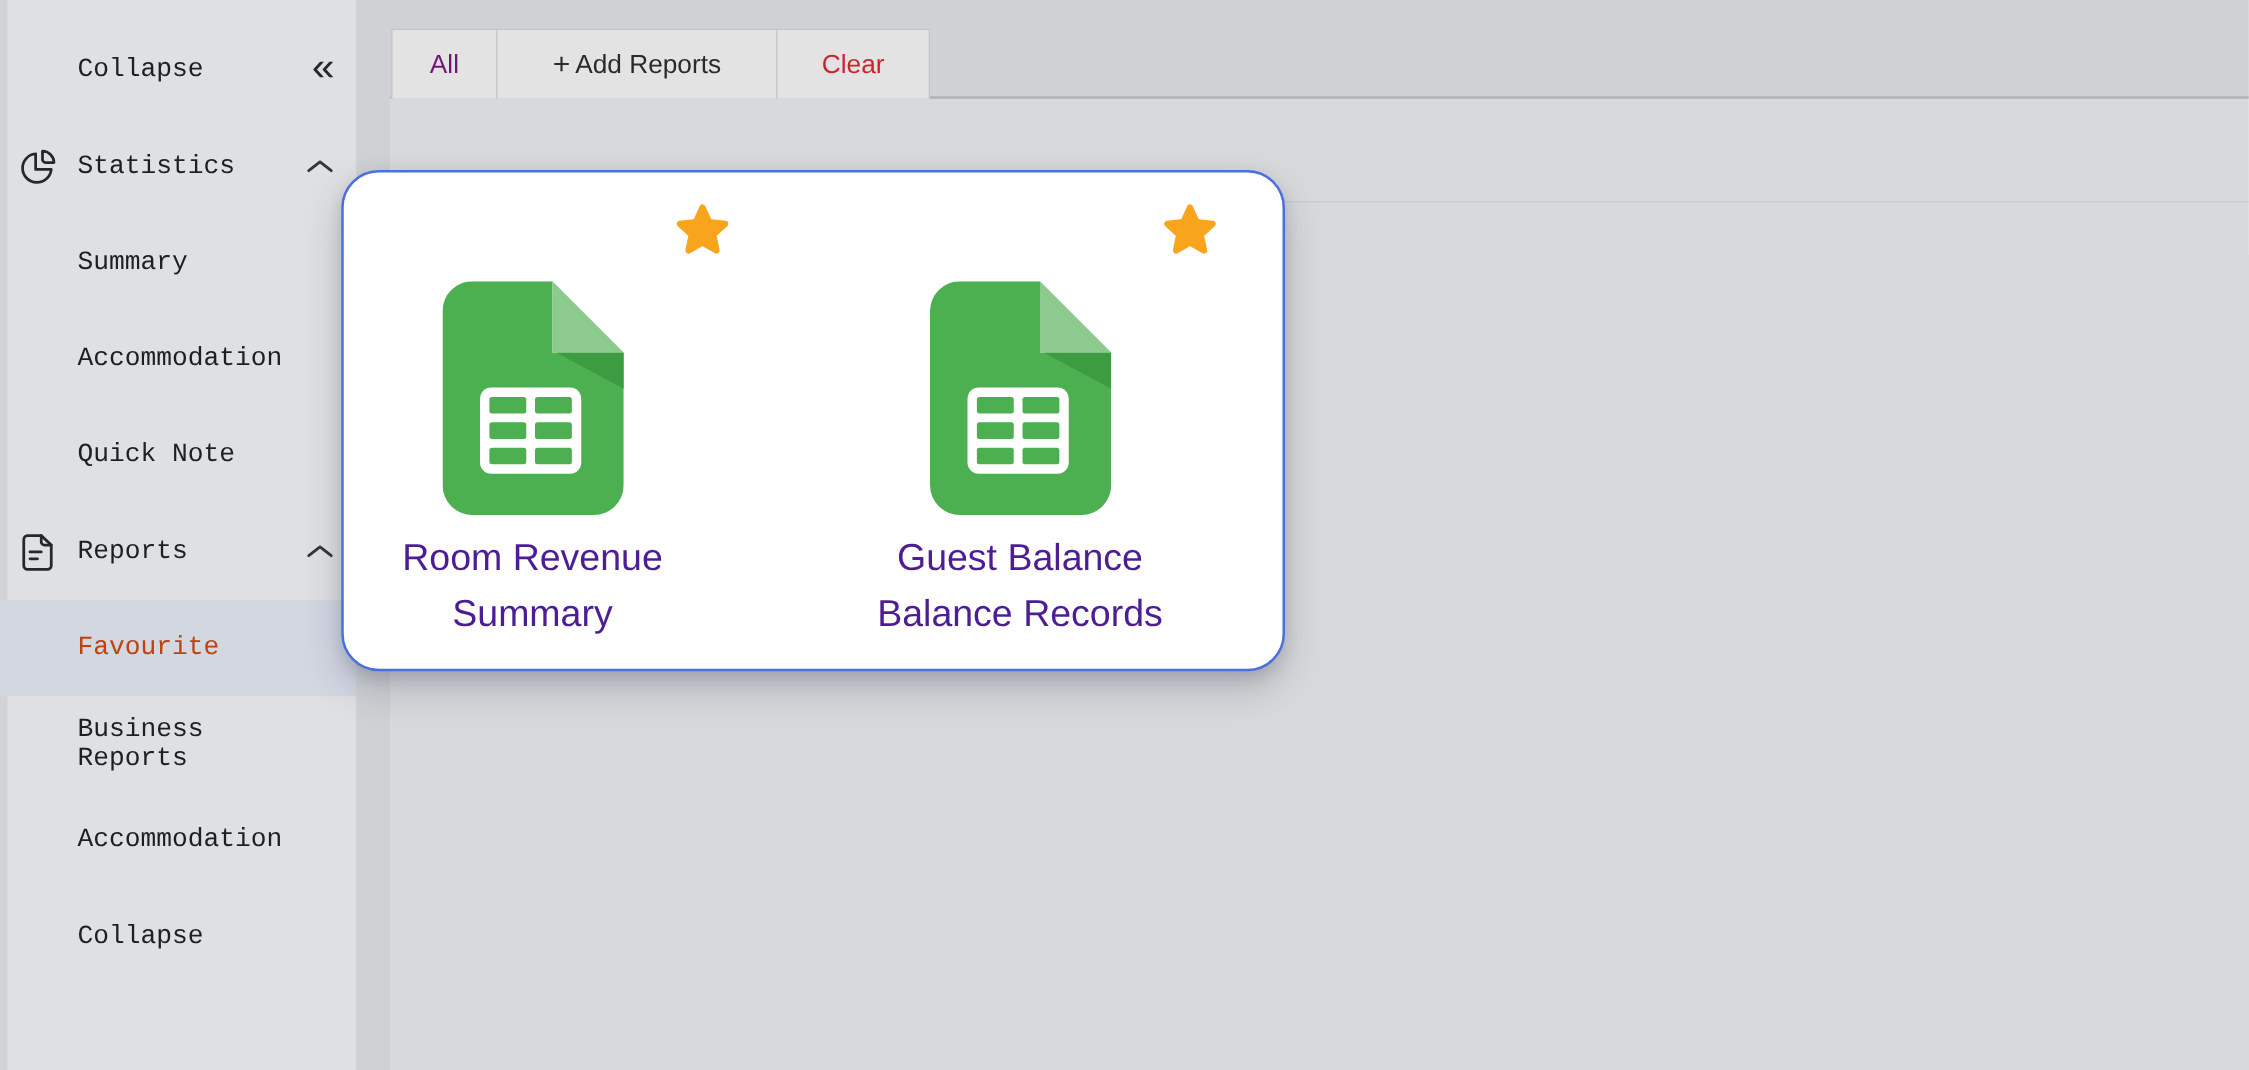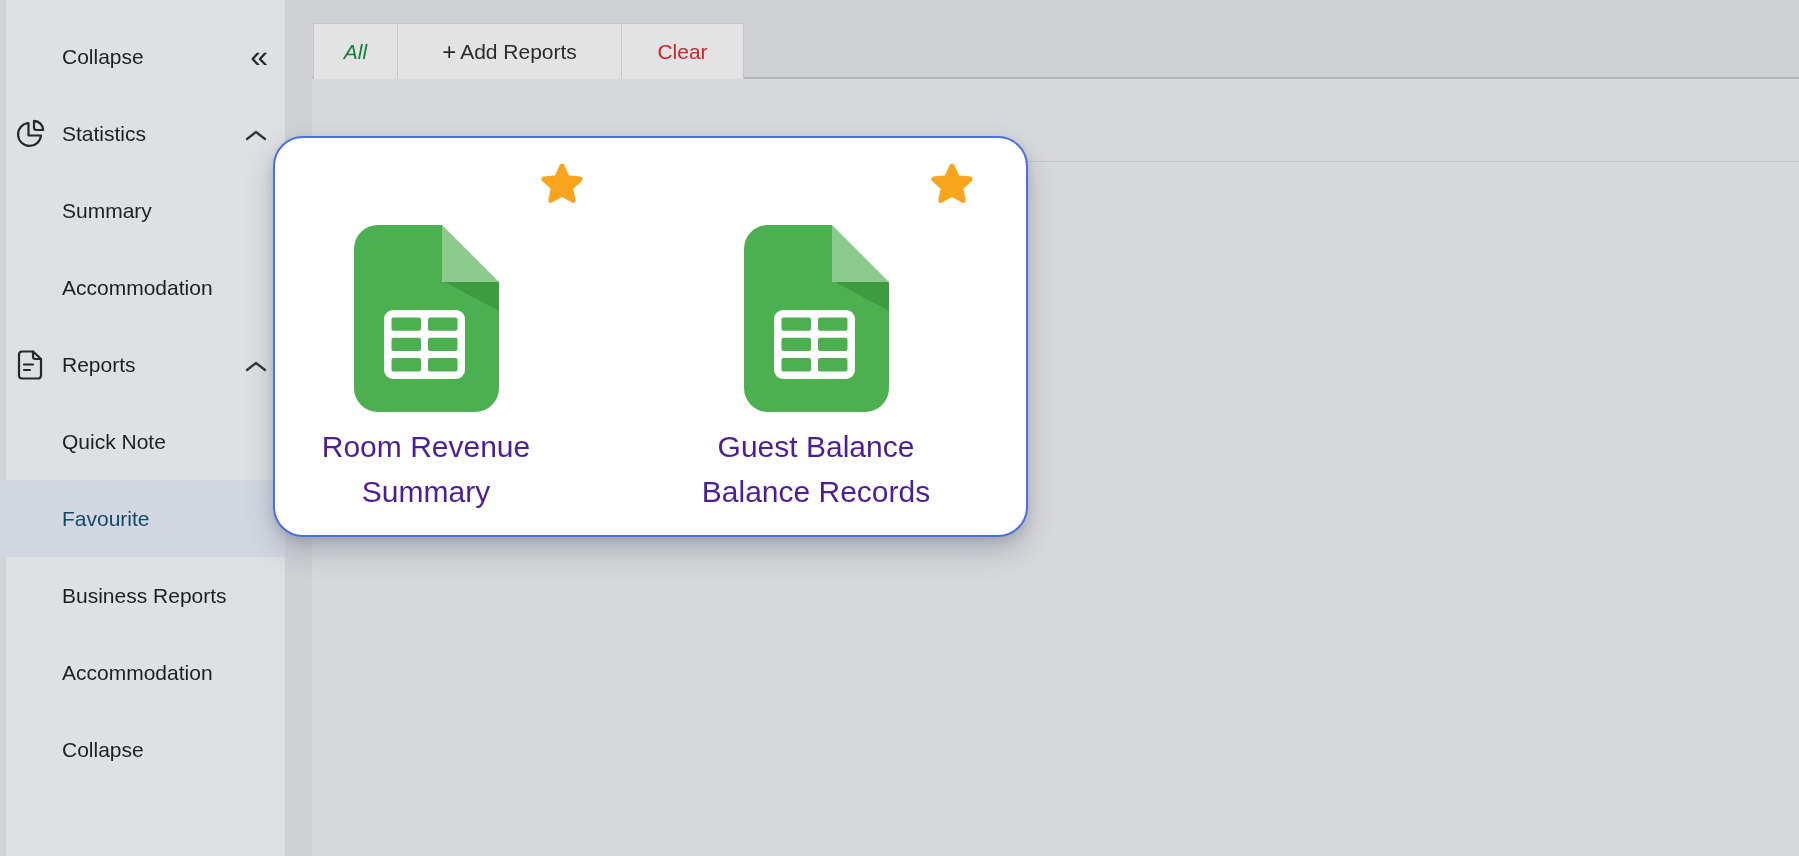--- a/index.html
+++ b/index.html
@@ -4,38 +4,38 @@
 <style>
   * { margin:0; padding:0; box-sizing:border-box; }
   html,body { width:1799px; height:856px; }
   body { font-family:"Liberation Sans","DejaVu Sans",sans-serif; overflow:hidden; }
 
   .screen { position:relative; width:1799px; height:856px; background:#d8d9da; overflow:hidden; }
 
   
   .sidebar { position:absolute; left:0; top:0; width:285px; height:856px; background:#dfe0e1; padding-top:18px; }
   .sidebar::before { content:""; position:absolute; left:0; top:0; width:6px; height:100%; background:#d2d3d5; }
-  .side-row { position:relative; height:77px; display:flex; align-items:center; padding-left:62px; padding-right:18px;
-              font-size:21px; color:#1e1f21; cursor:pointer; }
+  .side-row { position:relative; height:77px; display:flex; align-items:center; padding-left:62px; padding-right:30px;
+              font-size:21px; color:#1e1f21; cursor:pointer;font-family:Liberation Mono, monospace; }
   .side-row .row-icon { position:absolute; left:15px; top:50%; transform:translateY(-50%); width:30px; height:30px; display:flex; align-items:center; justify-content:center; }
   .side-row .row-caret { position:absolute; right:18px; top:50%; transform:translateY(-50%); }
   .collapse-glyph { position:absolute; right:17px; top:50%; transform:translateY(-54%); font-size:32px; color:#27282b; line-height:1; }
-  .side-row.active { background:#d3d7e1; color:#0c4a6e; }
+  .side-row.active { background:#d3d7e1; color:#c2410c; }
 
   
   .gutter { position:absolute; left:285px; top:0; width:27px; height:856px; background:#cfd1d4; }
 
   
   .main { position:absolute; left:312px; top:0; width:1487px; height:856px; }
   .tabstrip { position:absolute; left:0; top:0; width:1487px; height:79px; background:#cfd1d4; border-bottom:2px solid #b2b3b7; }
   .tabs { position:absolute; left:1px; top:23px; height:56px; display:flex; }
   .tab { display:flex; align-items:center; justify-content:center; height:56px; background:#e3e3e4;
          border:1px solid #c4c4c6; border-bottom:none; font-size:21px; color:#2b2b2b; cursor:pointer; }
   .tab + .tab { margin-left:-1px; }
-  .tab-all   { width:85px;  color:#15803d;font-style:italic; }
+  .tab-all   { width:85px;  color:#701a75; }
   .tab-add   { width:225px; }
   .tab-add .plus { font-size:24px; margin-right:4px; font-weight:400; }
   .tab-clear { width:123px; color:#d0212e;text-align:center; }
 
   .content-divider { position:absolute; left:0; top:161px; width:1487px; height:1px; background:#c7c8ca; }
 
   
   .fav-card { position:absolute; left:273px; top:136px; width:755px; height:401px; background:#ffffff;
               border:2.5px solid #4a6fdf; border-radius:30px; z-index:5;
               box-shadow:0 14px 30px rgba(50,60,90,.25), 0 4px 10px rgba(50,60,90,.15); }
@@ -76,38 +76,38 @@
 
     <div class="side-row">
       <span>Summary</span>
     </div>
 
     <div class="side-row">
       <span>Accommodation</span>
     </div>
 
     <div class="side-row">
+      <span>Quick Note</span>
+    </div>
+
+    <div class="side-row">
       <span class="row-icon">
         <svg viewBox="0 0 28 30" width="28" height="30" fill="none" stroke="#26272a" stroke-width="2.2" stroke-linejoin="round" stroke-linecap="round">
           <path d="M6 1.5 H17 L25 9 V25.5 A3 3 0 0 1 22 28.5 H6 A3 3 0 0 1 3 25.5 V4.5 A3 3 0 0 1 6 1.5 Z"></path>
           <path d="M17 1.5 V6.5 A2.5 2.5 0 0 0 19.5 9 H25"></path>
           <line x1="8" y1="14.5" x2="17" y2="14.5"></line>
           <line x1="8" y1="20" x2="14" y2="20"></line>
         </svg>
       </span>
       <span>Reports</span>
       <span class="row-caret">
         <svg width="22" height="11" viewBox="0 0 22 11">
             <polyline points="2,9 11,2 20,9" fill="none" stroke="#35363a" stroke-width="2.3" stroke-linecap="round" stroke-linejoin="round"></polyline>
           </svg>
       </span>
-    </div>
-
-    <div class="side-row">
-      <span>Quick Note</span>
     </div>
 
     <div class="side-row active">
       <span>Favourite</span>
     </div>
 
     <div class="side-row">
       <span>Business Reports</span>
     </div>
 

